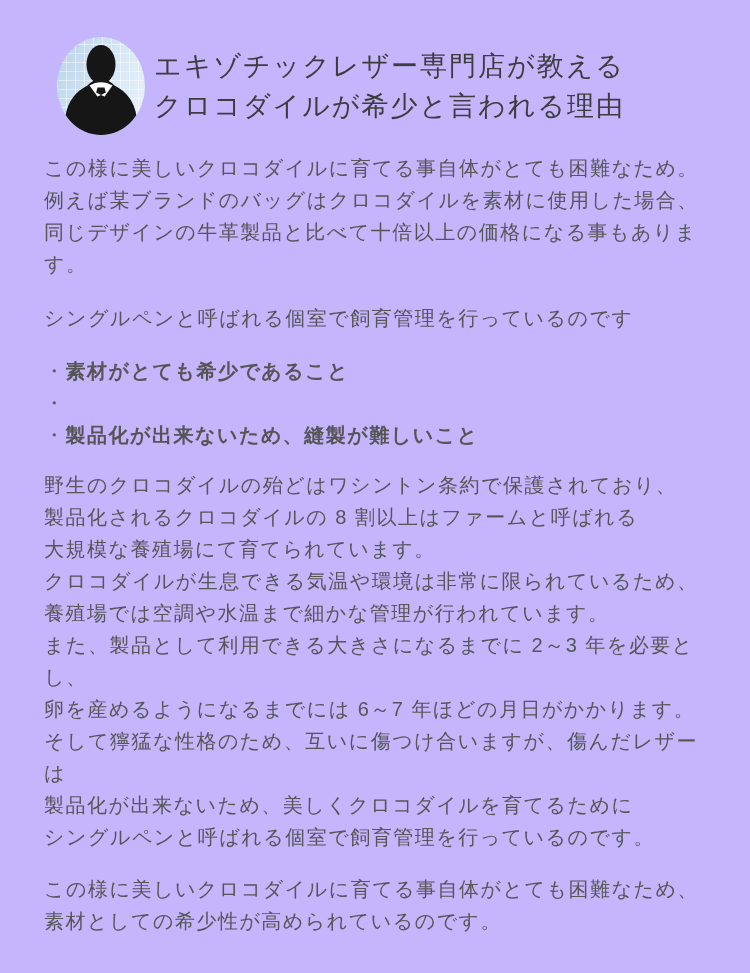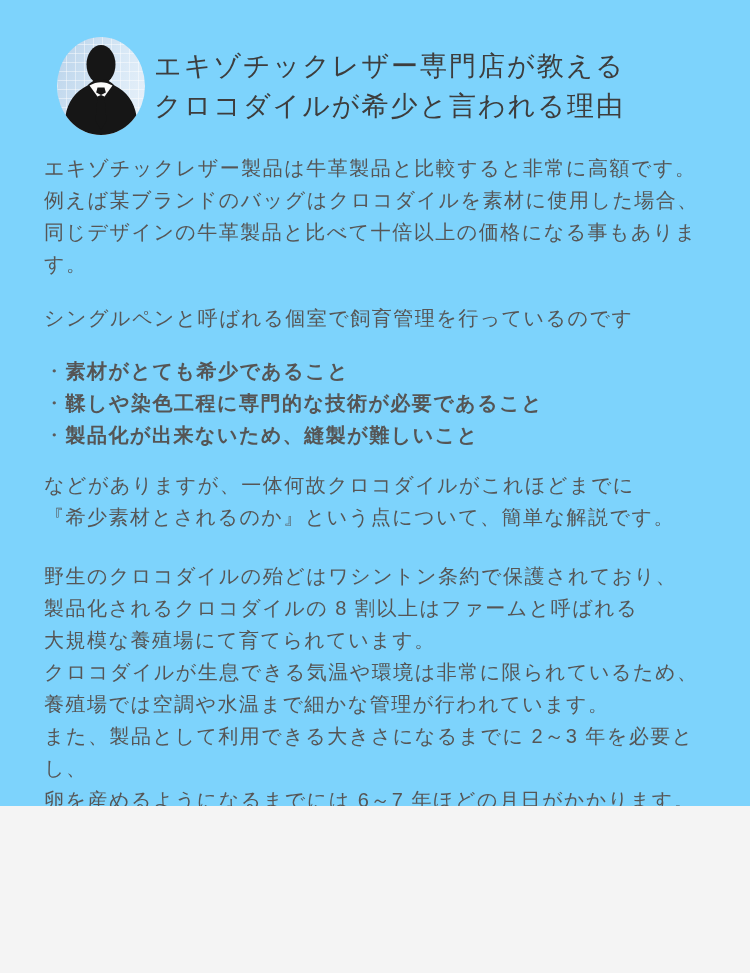--- a/index.html
+++ b/index.html
@@ -3,22 +3,22 @@
 <meta charset="utf-8">
 <style>
   html, body {
     margin: 0;
     padding: 0;
     background: #f4f4f4;
   }
   .page {
     position: relative;
     width: 750px;
-    height: 806px;
-    background: #7dd3fc;
+    height: 973px;
+    background: #c4b5fd;
     overflow: hidden;
     font-family: "Liberation Sans", sans-serif;
     color: #565656;
   }
   
   .article-header {
     display: flex;
     align-items: center;
     padding: 37px 0 0 57px;
   }
@@ -87,43 +87,40 @@
         <path d="M40.5 50.5 L 47.5 50.5 L 48.8 55.5 L 44 58 L 39.2 55.5 Z" fill="#161616"></path>
         <path d="M44 58 L 47.5 59.5 L 49.5 84 L 44 93 L 38.5 84 L 40.5 59.5 Z" fill="#161616"></path>
       </svg>
     </div>
     <h1 class="article-title">エキゾチックレザー専門店が教える
 クロコダイルが希少と言われる理由</h1>
   </header>
 
   <main class="article-body">
 
-    <p class="p-intro">エキゾチックレザー製品は牛革製品と比較すると非常に高額です。
+    <p class="p-intro">この様に美しいクロコダイルに育てる事自体がとても困難なため。
 例えば某ブランドのバッグはクロコダイルを素材に使用した場合、
 同じデザインの牛革製品と比べて十倍以上の価格になる事もあります。</p>
 
     <p class="p-lead">シングルペンと呼ばれる個室で飼育管理を行っているのです</p>
 
     <ul class="reason-list">
       <li>
         <span class="reason-bullet">・</span>
         <span class="reason-text">素材がとても希少であること</span>
       </li>
       <li>
         <span class="reason-bullet">・</span>
-        <span class="reason-text">鞣しや染色工程に専門的な技術が必要であること</span>
       </li>
       <li>
         <span class="reason-bullet">・</span>
         <span class="reason-text">製品化が出来ないため、縫製が難しいこと</span>
       </li>
     </ul>
 
-    <p class="p-transition">などがありますが、一体何故クロコダイルがこれほどまでに
-『希少素材とされるのか』という点について、簡単な解説です。</p>
 
     <p class="p-explanation">野生のクロコダイルの殆どはワシントン条約で保護されており、
 製品化されるクロコダイルの 8 割以上はファームと呼ばれる
 大規模な養殖場にて育てられています。
 クロコダイルが生息できる気温や環境は非常に限られているため、
 養殖場では空調や水温まで細かな管理が行われています。
 また、製品として利用できる大きさになるまでに 2～3 年を必要とし、
 卵を産めるようになるまでには 6～7 年ほどの月日がかかります。
 そして獰猛な性格のため、互いに傷つけ合いますが、傷んだレザーは
 製品化が出来ないため、美しくクロコダイルを育てるために

